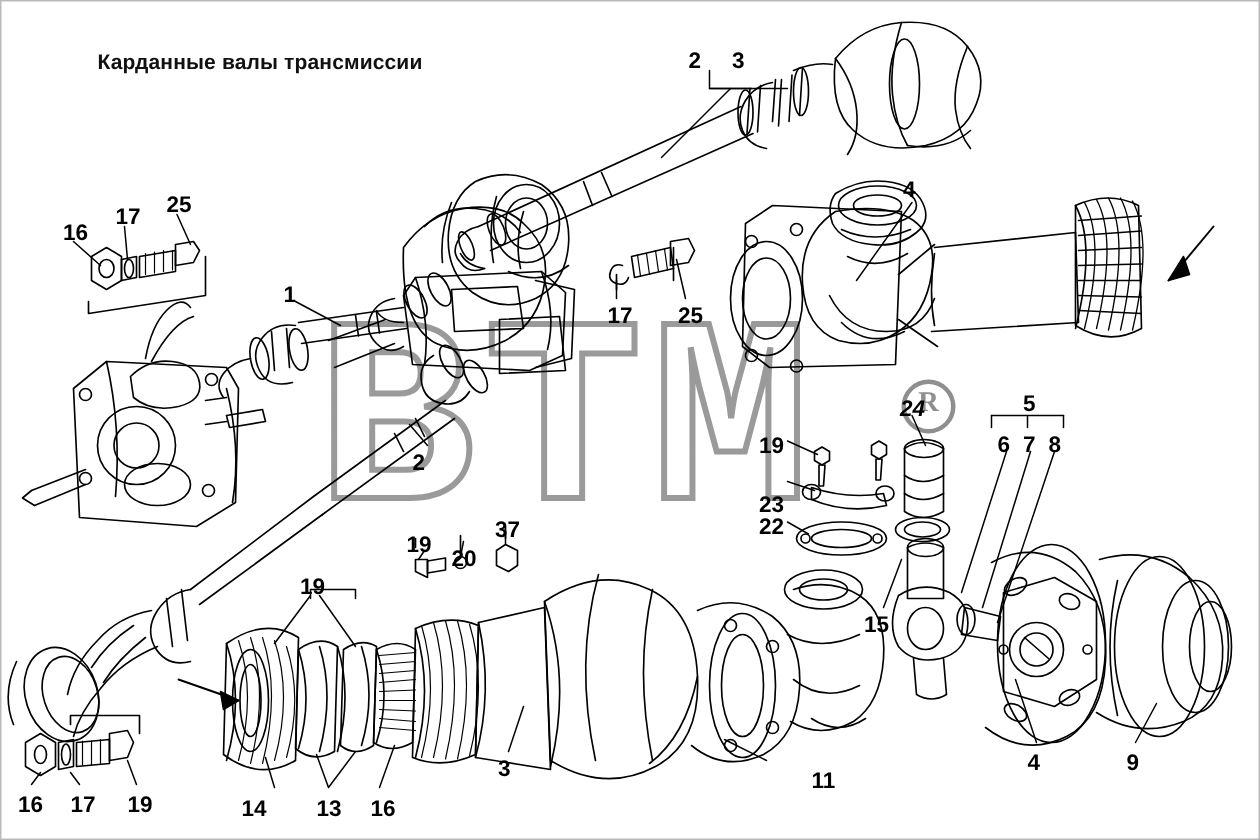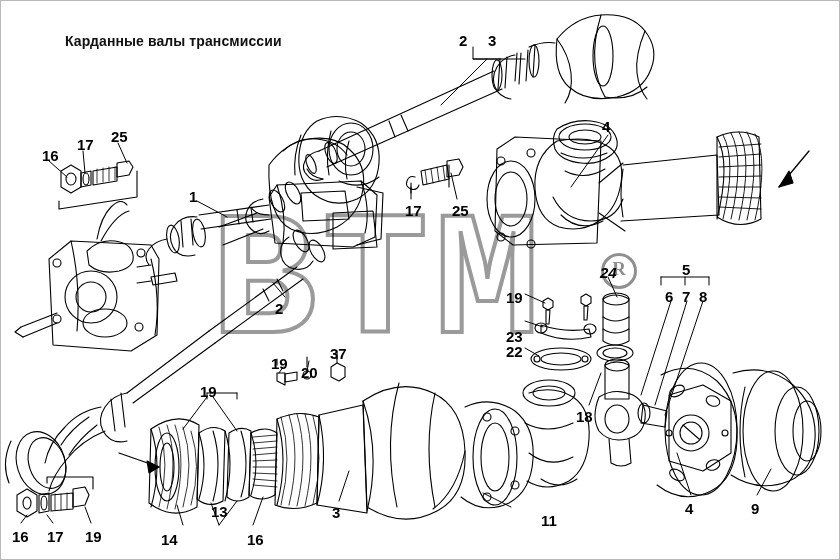--- a/index.html
+++ b/index.html
@@ -397,26 +397,26 @@
       <div class="cal" style="left: 681px; top: 288px;">7</div>
       <div class="cal" style="left: 698px; top: 288px;">8</div>
       <div class="cal" style="left: 274px; top: 300px;">2</div>
       <div class="cal" style="left: 505px; top: 289px;">19</div>
       <div class="cal" style="left: 505px; top: 328px;">23</div>
       <div class="cal" style="left: 505px; top: 343px;">22</div>
       <div class="cal" style="left: 270px; top: 355px;">19</div>
       <div class="cal" style="left: 300px; top: 364px;">20</div>
       <div class="cal" style="left: 329px; top: 345px;">37</div>
       <div class="cal" style="left: 199px; top: 383px;">19</div>
-      <div class="cal" style="left: 575px; top: 408px;">18</div>
+      <div class="cal" style="left: 575px; top: 408px;">15</div>
       <div class="cal" style="left: 331px; top: 504px;">3</div>
       <div class="cal" style="left: 503px; top: 512px; margin-left: 37px;">11</div>
       <div class="cal" style="left: 684px; top: 500px;">4</div>
       <div class="cal" style="left: 750px; top: 500px;">9</div>
       <div class="cal" style="left: 11px; top: 528px;">16</div>
       <div class="cal" style="left: 46px; top: 528px;">17</div>
       <div class="cal" style="left: 84px; top: 528px;">19</div>
       <div class="cal" style="left: 160px; top: 531px; text-align: center;">14</div>
-      <div class="cal" style="left: 210px; top: 503px;">13</div>
+      <div class="cal" style="left: 210px; top: 531px;">13</div>
       <div class="cal" style="left: 246px; top: 531px;">16</div>
     </div>
 
 </div>
 
 </body></html>

